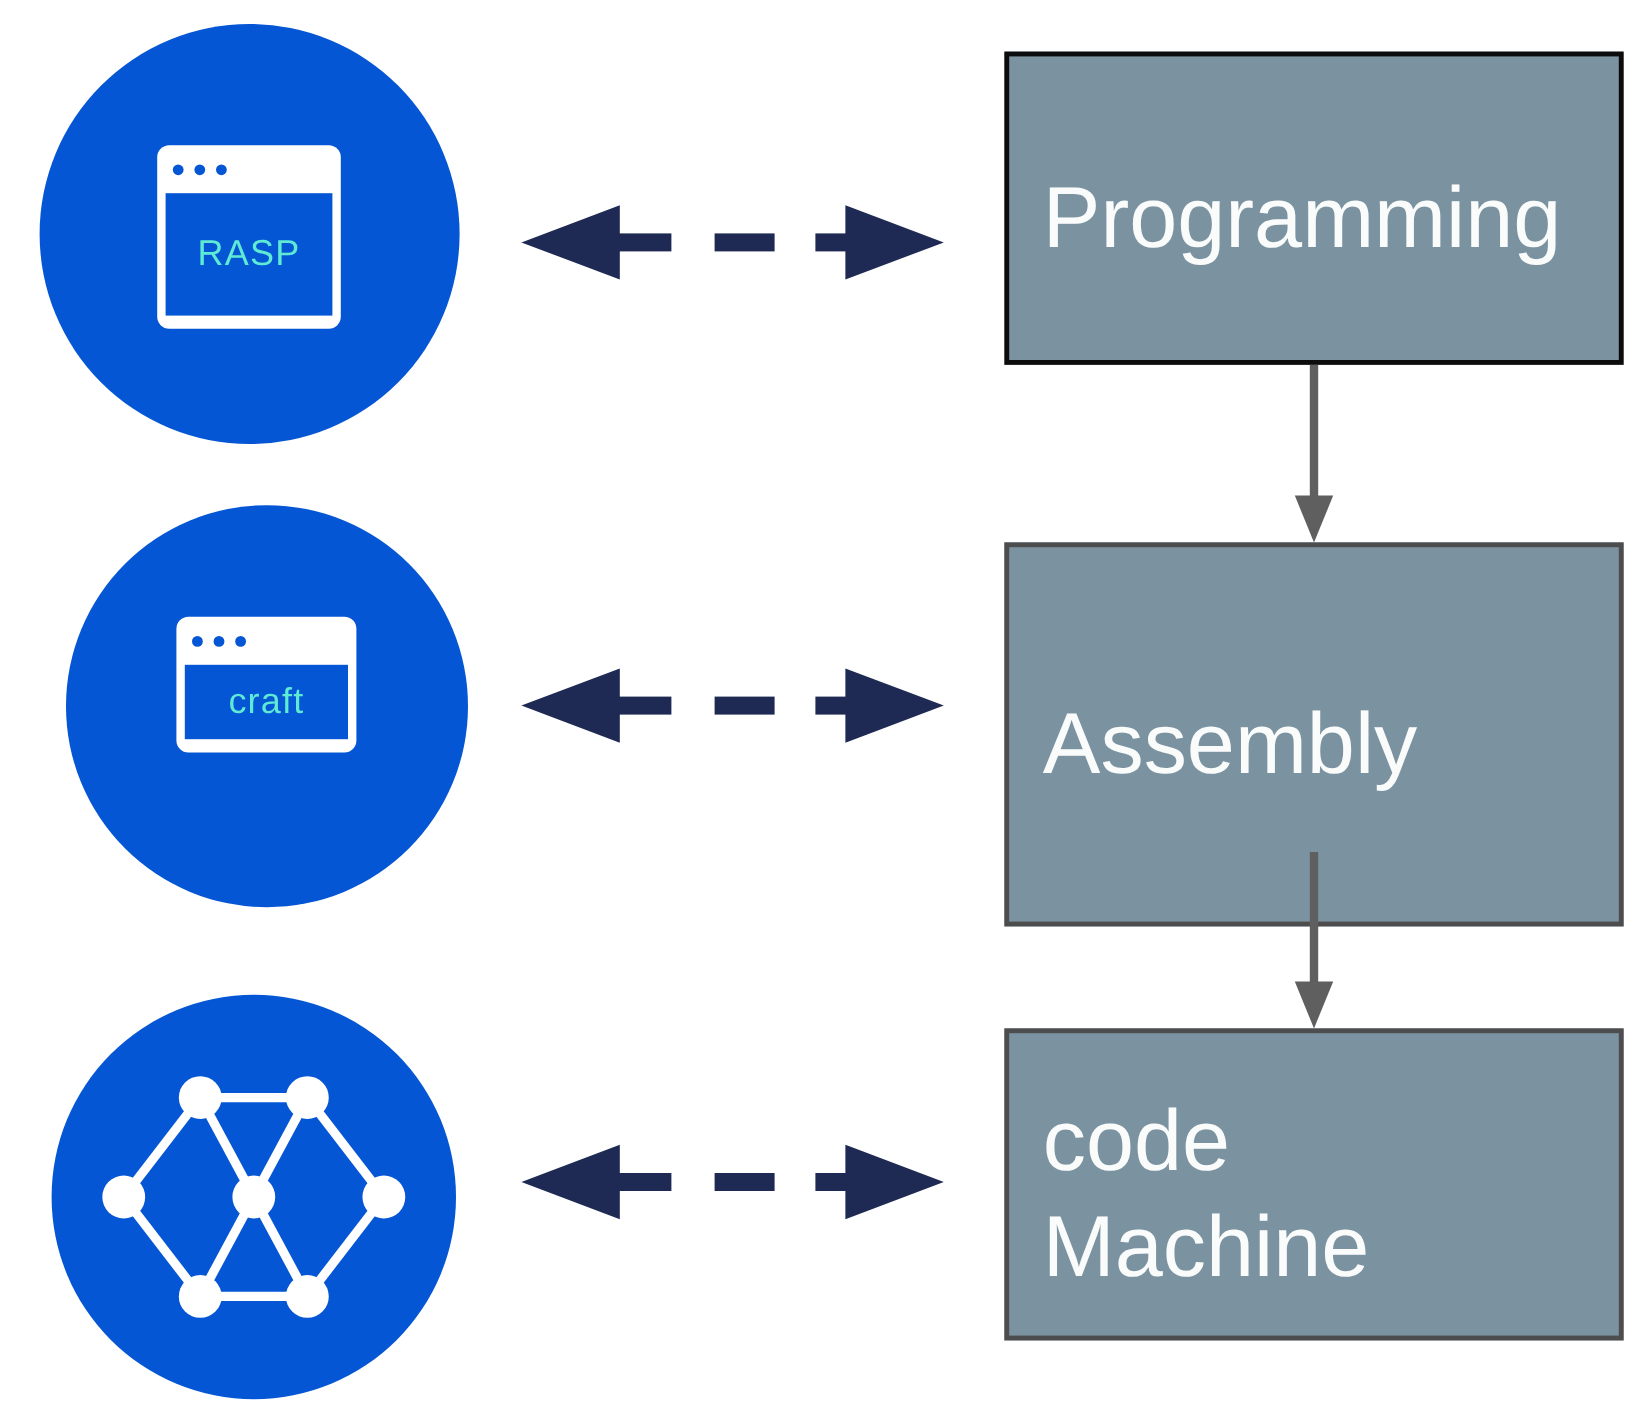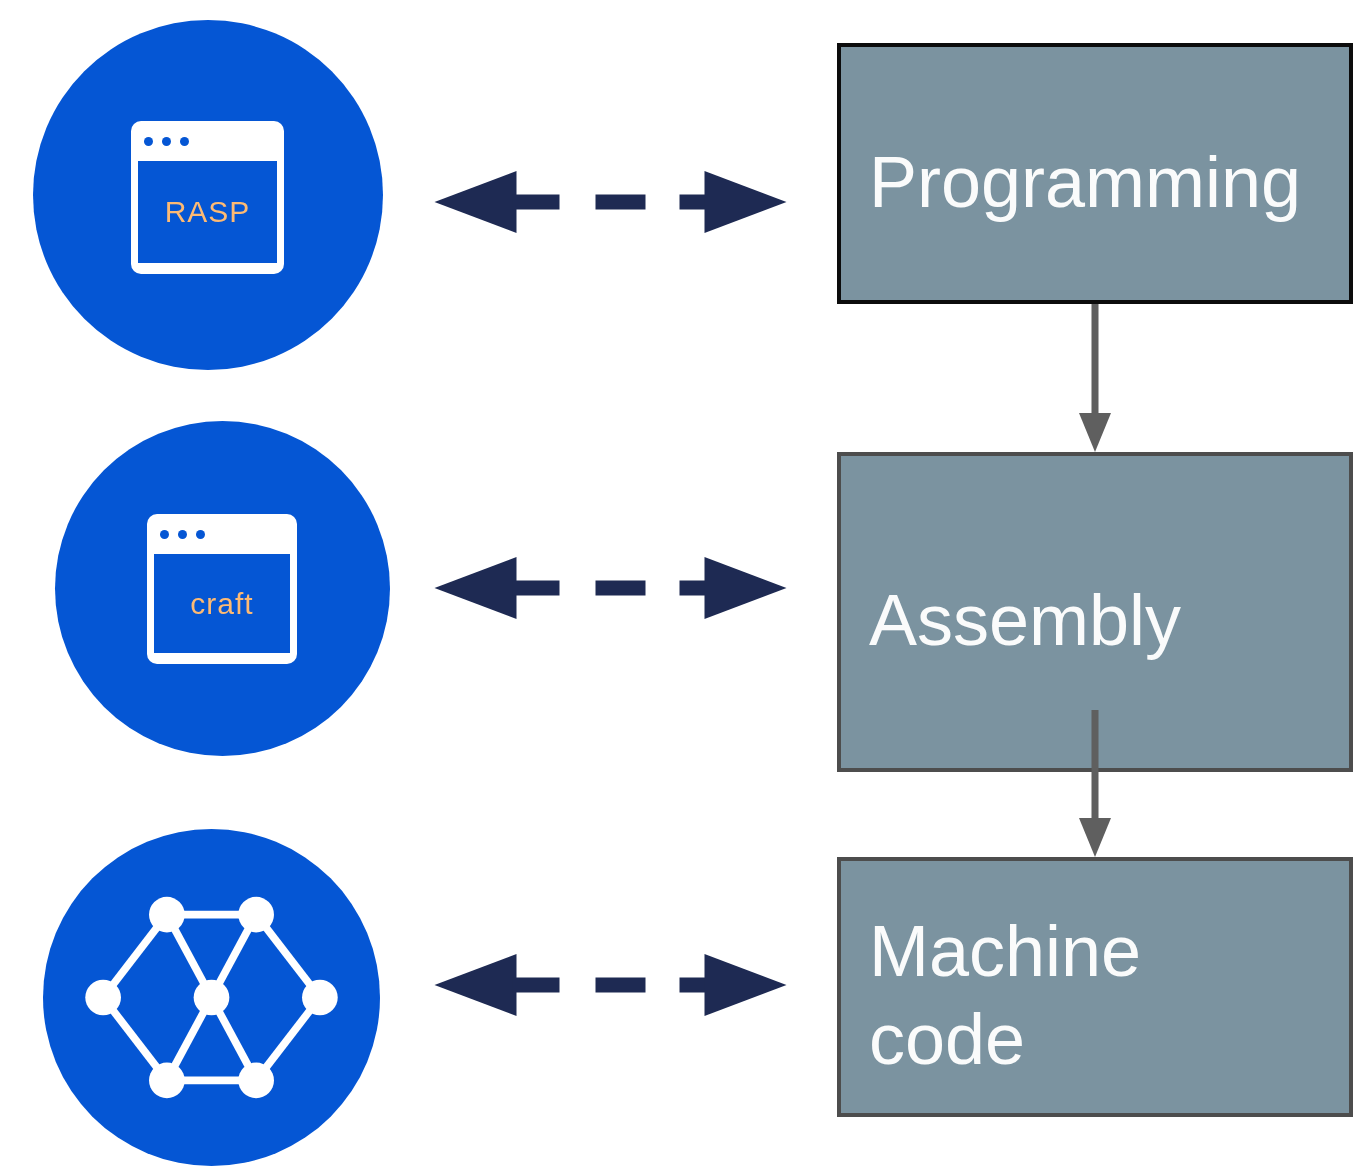--- a/index.html
+++ b/index.html
@@ -8,27 +8,27 @@
     font-family:"Liberation Sans", sans-serif;
   }
   
   .tool-circle{position:absolute;border-radius:50%;background:#0556d4;}
   .c1{left:33px;top:20px;width:350px;height:350px;}
   .c2{left:55px;top:421px;width:335px;height:335px;}
   .c3{left:43px;top:829px;width:337px;height:337px;}
   
   .browser{position:absolute;background:#ffffff;border-radius:10px;}
   .c1 .browser{left:98px;top:101px;width:153px;height:153px;}
-  .c2 .browser{left:92px;top:93px;width:150px;height:150px;}
+  .c2 .browser{left:92px;top:93px;width:150px;height:113px;}
   .dots{position:absolute;left:13px;top:16px;display:flex;gap:9px;}
   .dot{width:9px;height:9px;border-radius:50%;background:#0556d4;}
   .browser-content{
     position:absolute;left:7px;right:7px;top:40px;bottom:11px;background:#0556d4;
     display:flex;align-items:center;justify-content:center;
-    color:#fdba74;font-size:30px;letter-spacing:1px;
+    color:#5eead4;font-size:30px;letter-spacing:1px;
   }
   
   .dash-arrow{position:absolute;left:433px;width:355px;height:66px;}
   .a1{top:169px;} .a2{top:555px;} .a3{top:952px;}
   
   .level-box{
     position:absolute;left:837px;width:516px;box-sizing:border-box;
     background:#7b93a0;border:4px solid #4d4d4d;
     display:flex;flex-direction:column;justify-content:center;
     padding-left:28px;padding-top:16px;
@@ -126,22 +126,22 @@
     </g>
   </svg>
 
   <div class="level-box b1">
     <span class="level-line">Programming</span>
   </div>
   <div class="level-box b2">
     <span class="level-line">Assembly</span>
   </div>
   <div class="level-box b3">
+    <span class="level-line">code</span>
     <span class="level-line">Machine</span>
-    <span class="level-line">code</span>
   </div>
 
   <svg class="flow-arrow v1" viewBox="0 0 40 148">
     <rect x="16.5" y="0" width="7" height="112" fill="#5f5f5f"></rect>
     <polygon points="4,109 36,109 20,148" fill="#5f5f5f"></polygon>
   </svg>
   <svg class="flow-arrow v2" viewBox="0 0 40 147">
     <rect x="16.5" y="0" width="7" height="111" fill="#5f5f5f"></rect>
     <polygon points="4,108 36,108 20,147" fill="#5f5f5f"></polygon>
   </svg>

